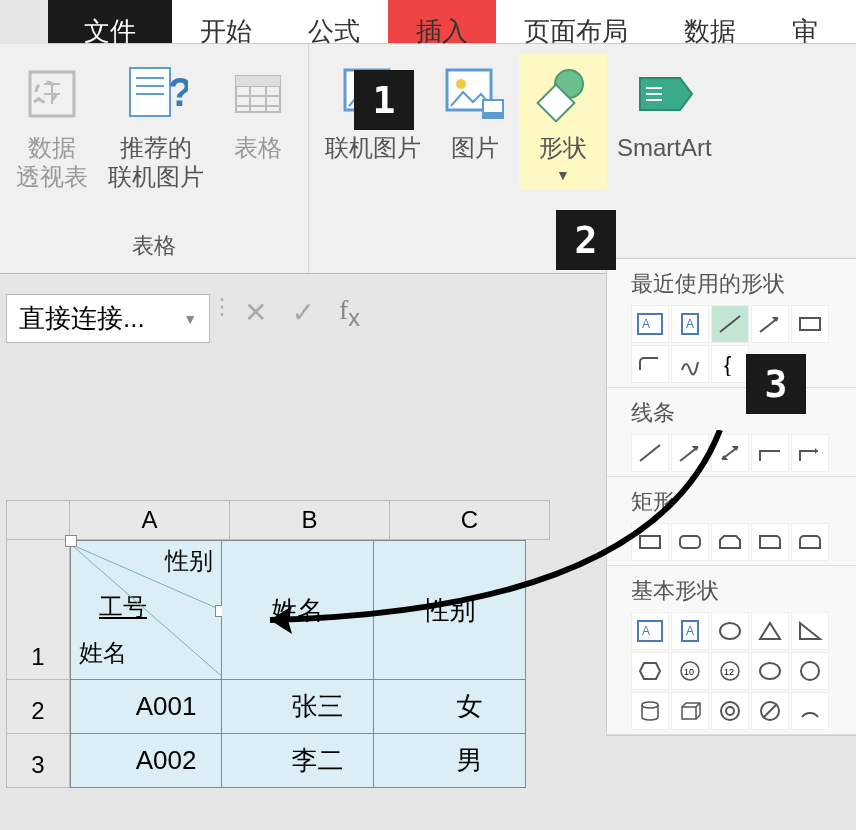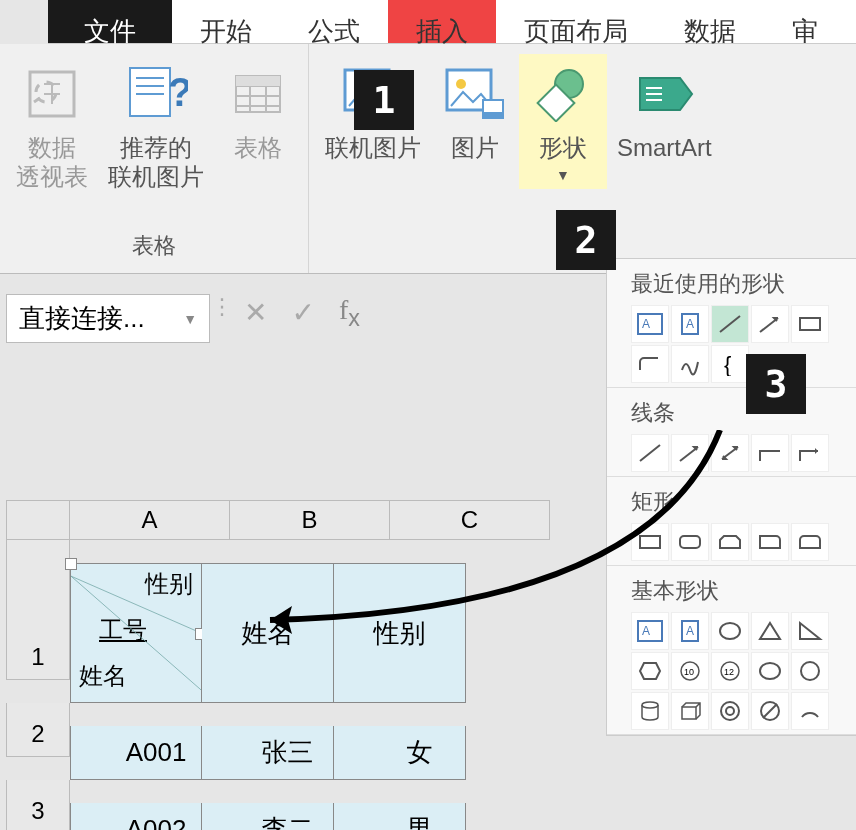--- a/index.html
+++ b/index.html
@@ -35,21 +35,21 @@
     .namebox-arrow { color: #888; font-size: 14px; }
     .fx-bar { display: flex; align-items: center; gap: 24px; font-size: 28px; color: #aaa; margin-left: 10px; }
     .fx-symbol { font-family: serif; color: #888; }
 
     .sheet { position: absolute; left: 6px; top: 500px; }
     .col-headers { display: flex; }
     .corner { width: 64px; height: 40px; background: #e8e8e8; border: 1px solid #bbb; }
     .col-header { width: 160px; height: 40px; background: #e8e8e8; border: 1px solid #bbb; border-left: none; display: flex; align-items: center; justify-content: center; font-size: 24px; }
     .row { display: flex; }
     .row-header { width: 64px; background: #e8e8e8; border: 1px solid #bbb; border-top: none; display: flex; align-items: flex-end; justify-content: center; font-size: 24px; padding-bottom: 8px; }
-    .cell { width: 132px; background: #dbeef5; border: 1px solid #888; border-left: none; border-top: none; display: flex; align-items: center; justify-content: center; font-size: 26px; position: relative; margin-top: 23px; }
+    .cell { width: 152px; background: #dbeef5; border: 1px solid #888; border-left: none; border-top: none; display: flex; align-items: center; justify-content: center; font-size: 26px; position: relative; }
     .row:first-of-type .cell { border-top: 1px solid #888; }
     .cell:first-of-type { border-left: 1px solid #888; }
     .row.r1 .row-header { height: 140px; }
     .row.r1 .cell { height: 140px; }
     .row.r2 .row-header, .row.r3 .row-header { height: 54px; }
     .row.r2 .cell, .row.r3 .cell { height: 54px; padding-left: 40px; }
 
     .diag-cell { display: block !important; padding: 4px 8px; font-size: 24px; text-align: left; }
     .diag-cell .l1 { text-align: right; }
     .diag-cell .l2 { text-align: left; padding-left: 20px; margin-top: 14px; text-decoration: underline; }

